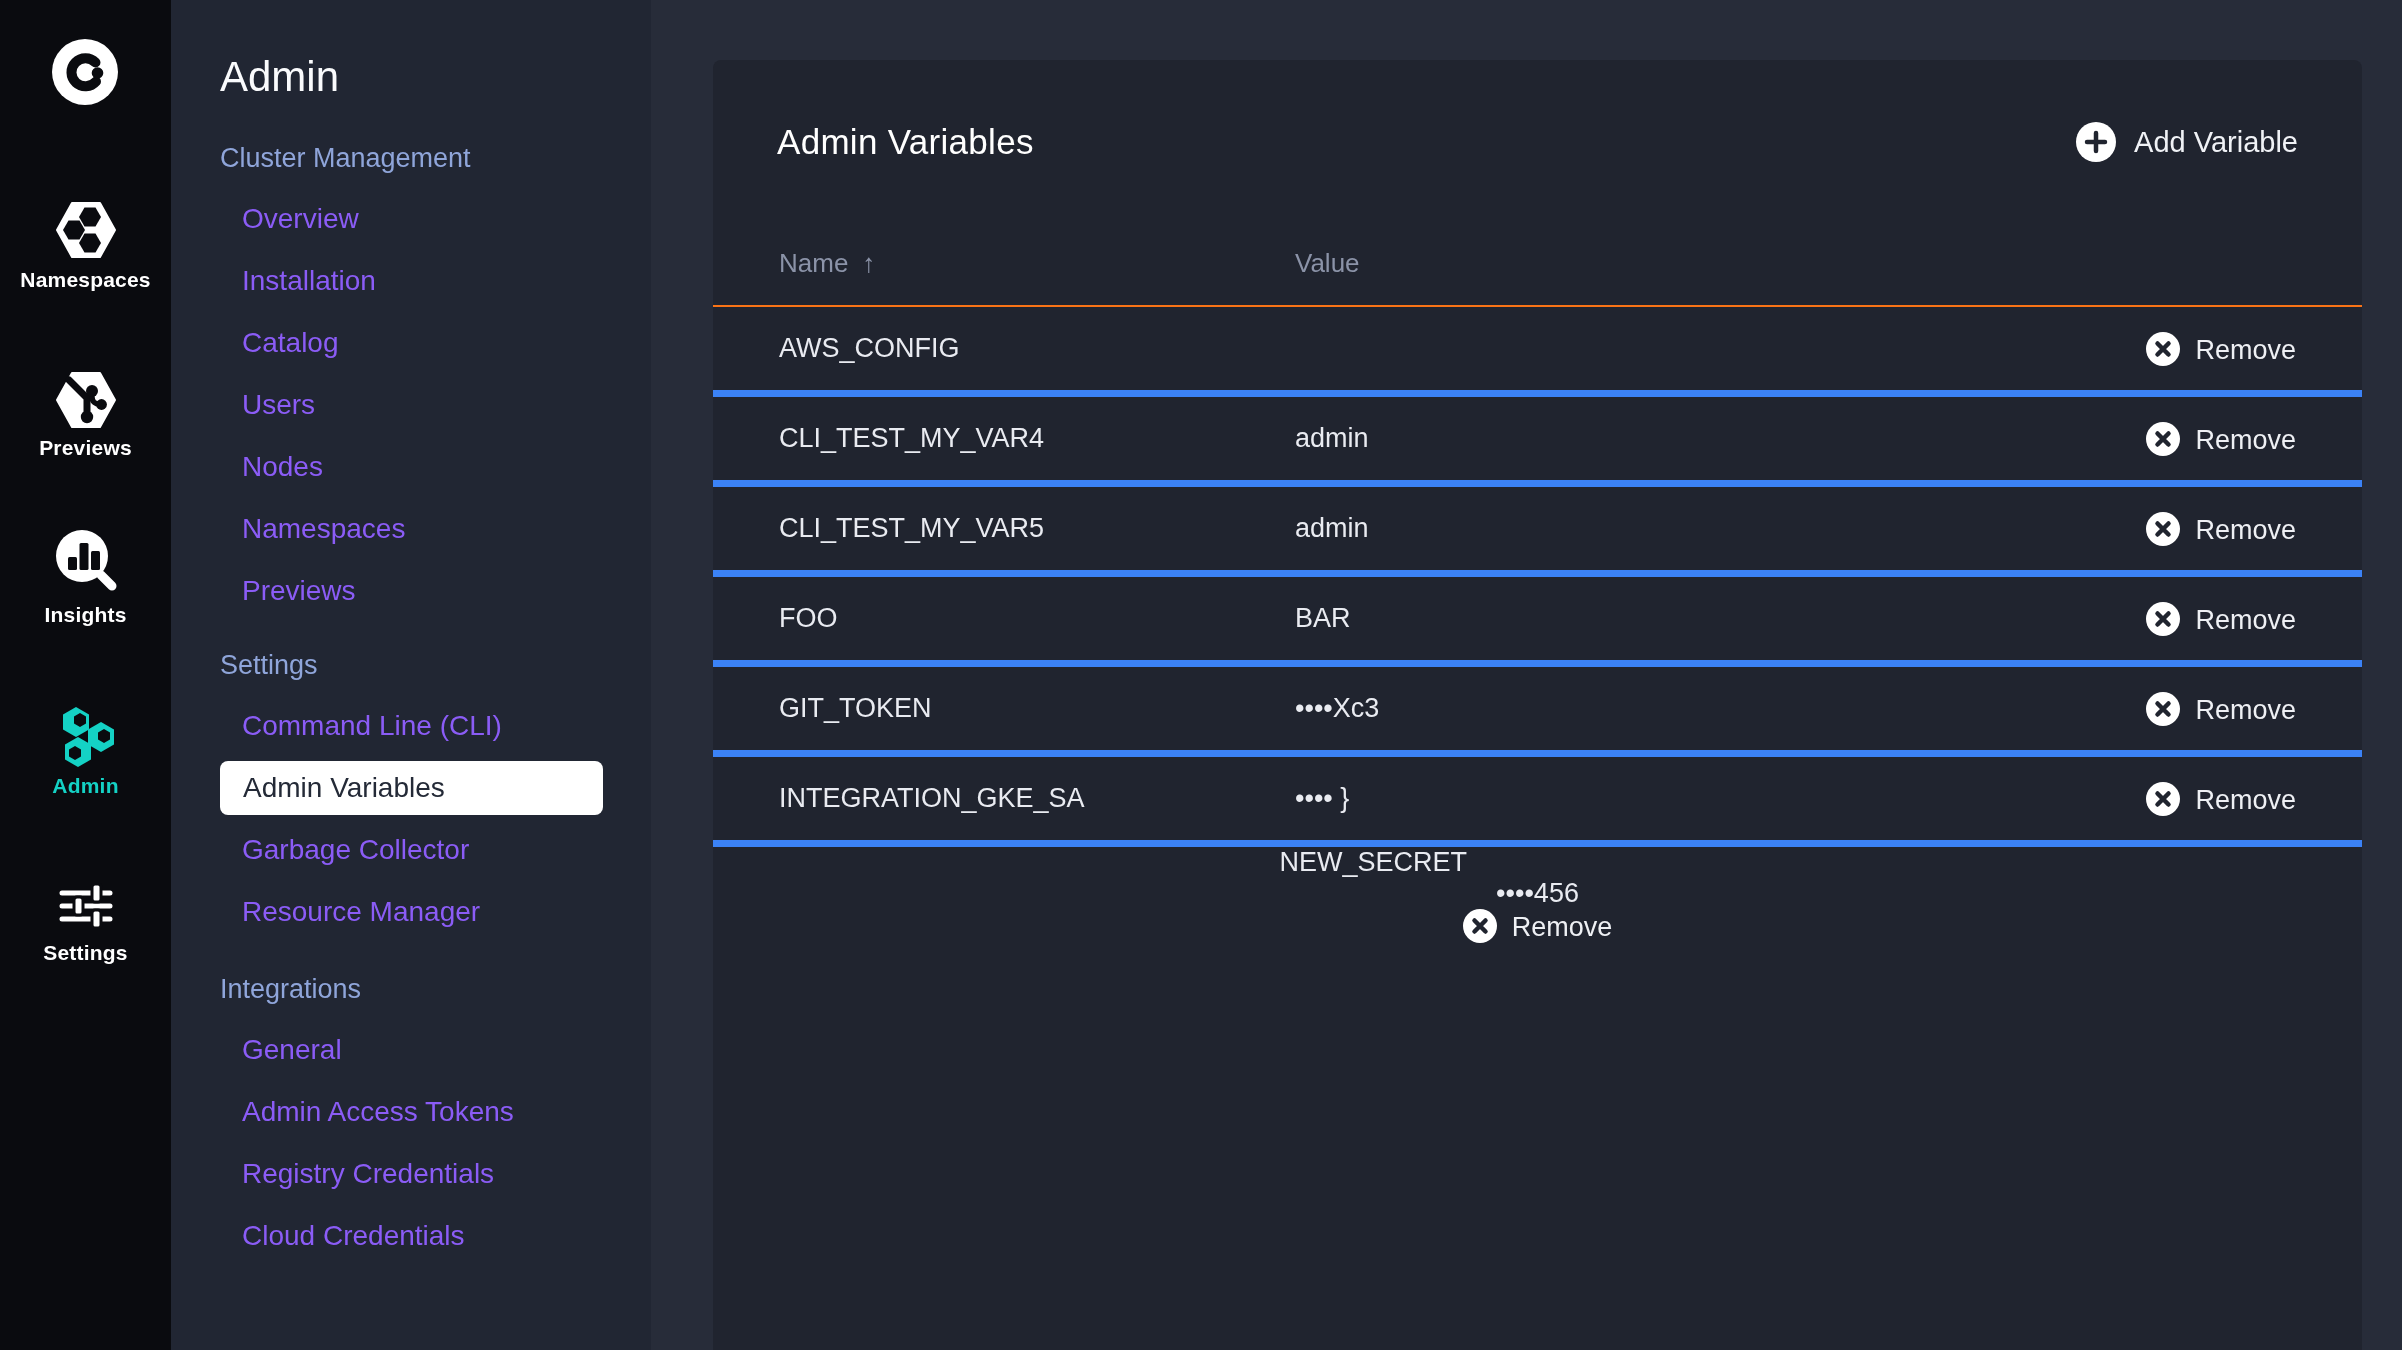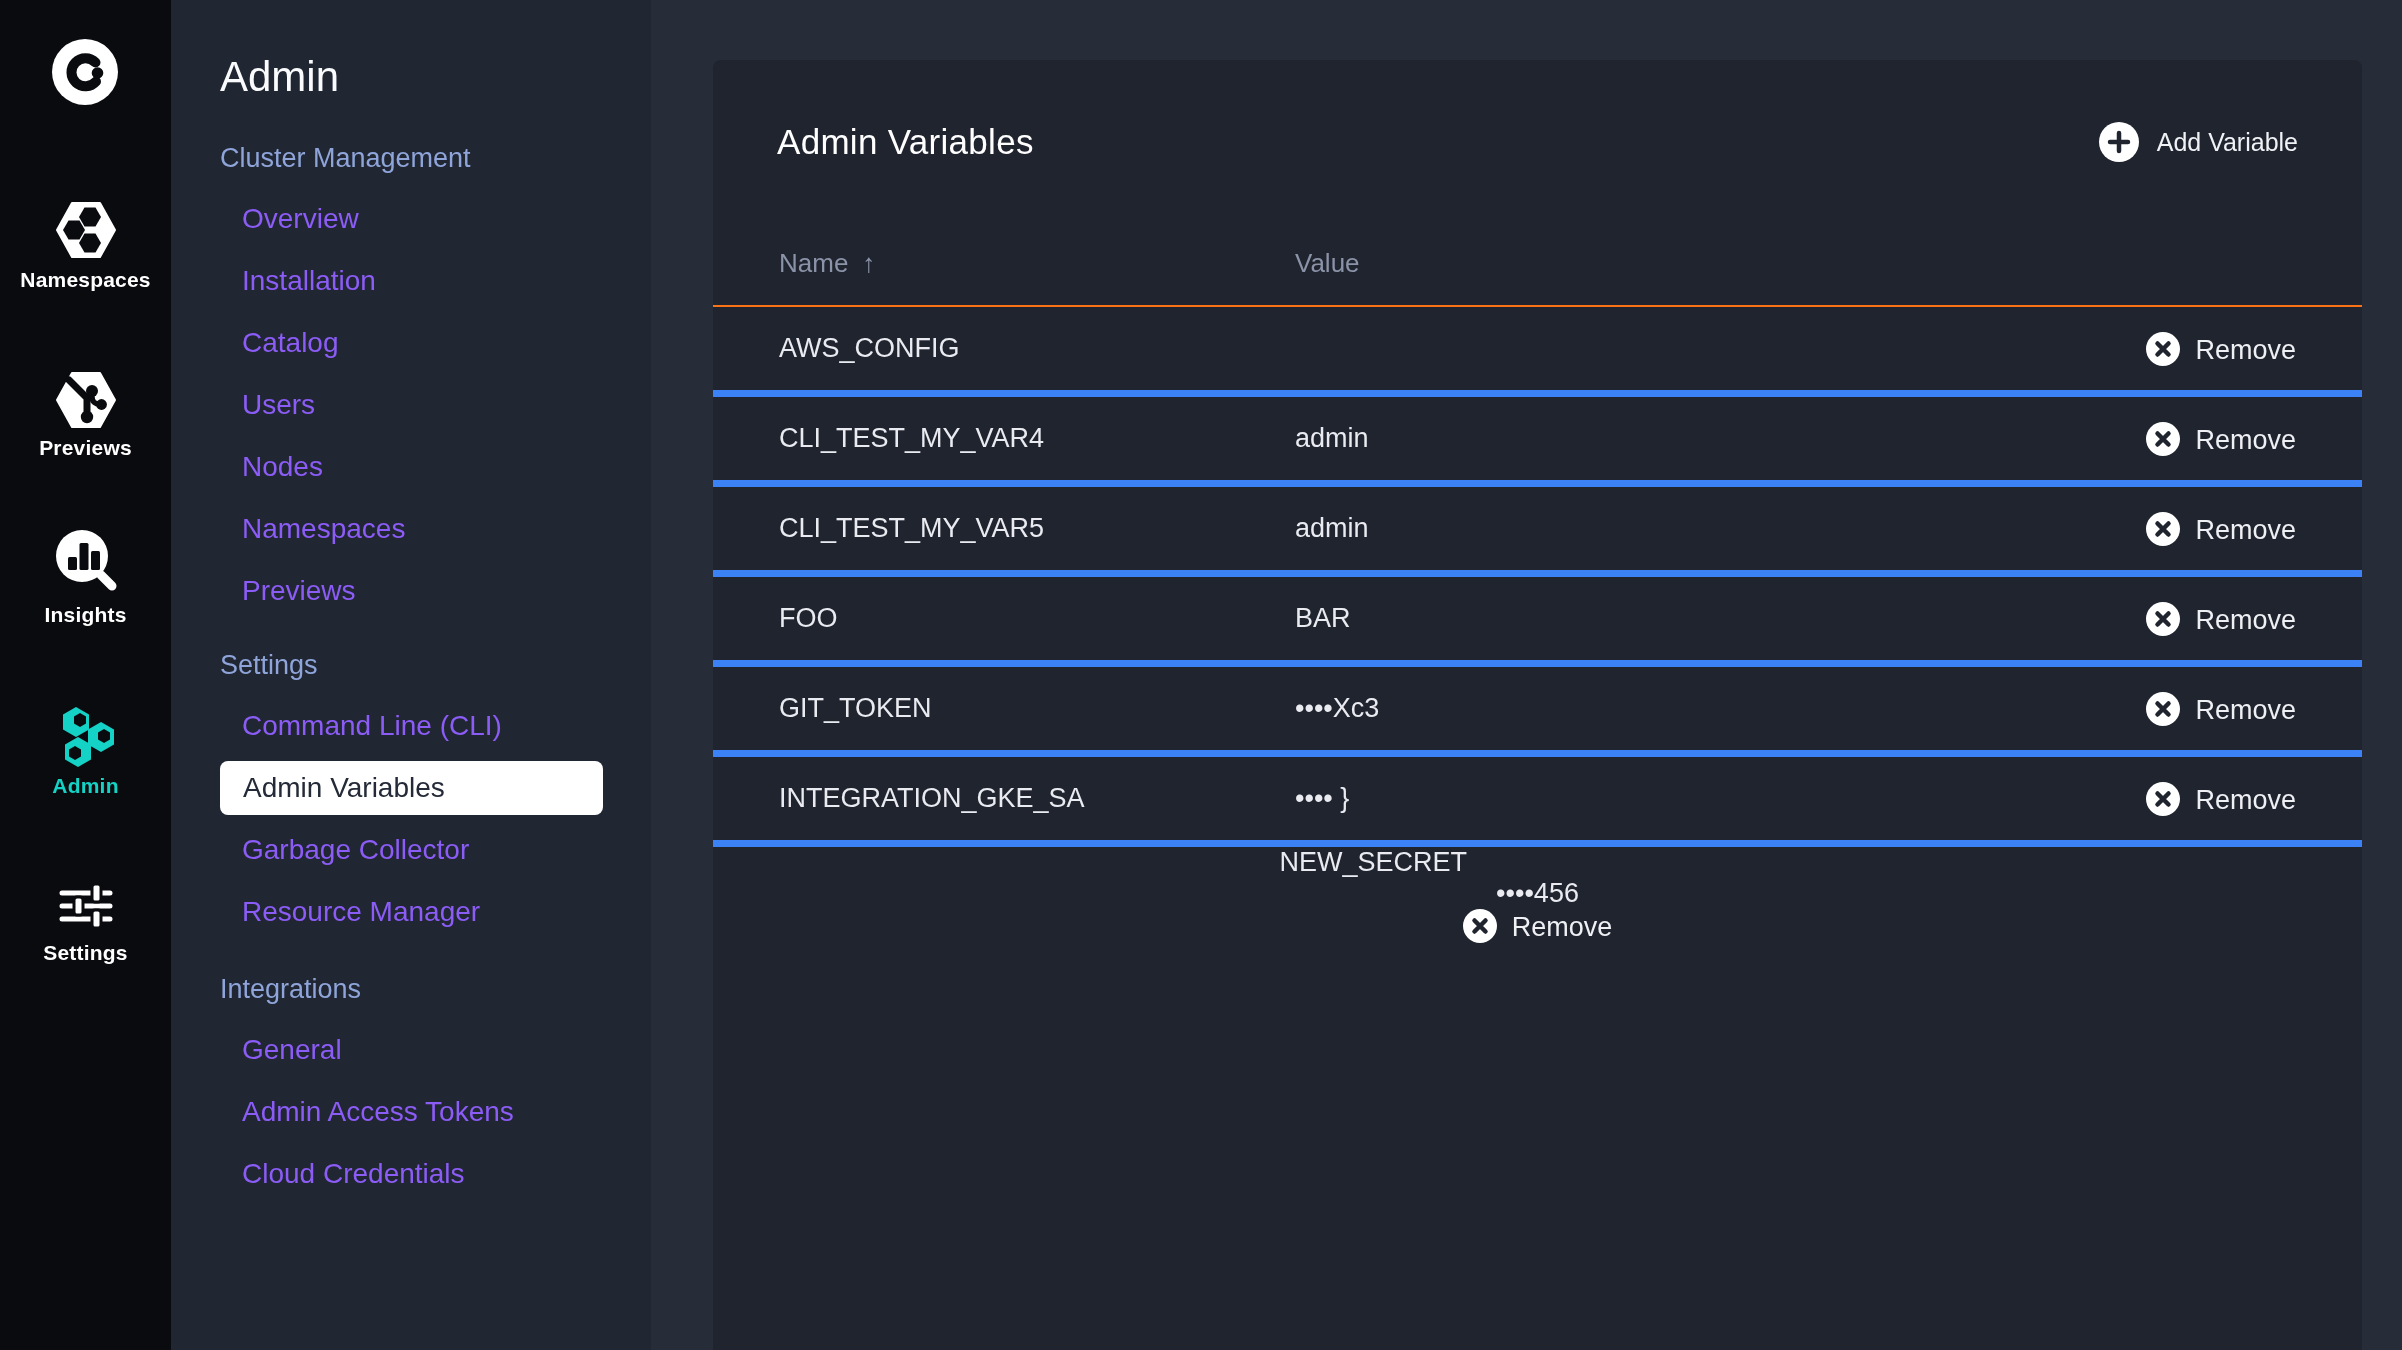--- a/index.html
+++ b/index.html
@@ -31,21 +31,21 @@
   }
 
   
   .main-card {
     position:absolute; left:713px; top:60px; width:1649px; height:1290px;
     background:#20242f; border-radius:8px 8px 0 0; z-index:1;
   }
   .card-header { display:flex; justify-content:space-between; align-items:center; padding:58px 64px 0 64px; }
   .card-title { font-size:35px; line-height:48px; color:#ffffff; font-weight:400; letter-spacing:.3px; }
   .add-btn { display:flex; align-items:center; gap:18px; cursor:pointer; }
-  .add-btn .lbl { font-size:25px; color:#f0f2f6; }
+  .add-btn .lbl { font-size:29px; color:#f0f2f6; }
 
   .table-header {
     display:flex; align-items:center; margin:80px 0 0 0; padding:0 66px 25px 66px;
     border-bottom:2px solid #f97316; font-size:26px; color:#8b93a8; height:61px;
   }
   .col-name { width:516px; display:flex; align-items:center; gap:14px; cursor:pointer; }
   .col-name .sort { font-weight:700; font-size:26px; }
   .col-value { flex:1; cursor:pointer; }
 
   .var-row {
@@ -156,20 +156,21 @@
     <div class="side-item">Command Line (CLI)</div>
     <div class="side-item selected">Admin Variables</div>
     <div class="side-item">Garbage Collector</div>
     <div class="side-item">Resource Manager</div>
   </div>
 
   <div class="section-header hdr-3">Integrations</div>
   <div class="side-list">
     <div class="side-item">General</div>
     <div class="side-item">Admin Access Tokens</div>
+    <div class="side-item">Registry Credentials</div>
     <div class="side-item">Cloud Credentials</div>
   </div>
 </aside>
 
 <main class="main-card">
   <div class="card-header">
     <h2 class="card-title">Admin Variables</h2>
     <button class="add-btn" style="background:none;border:none;">
       <span>
         <svg class="icon-svg" width="40" height="40" viewBox="0 0 40 40">

